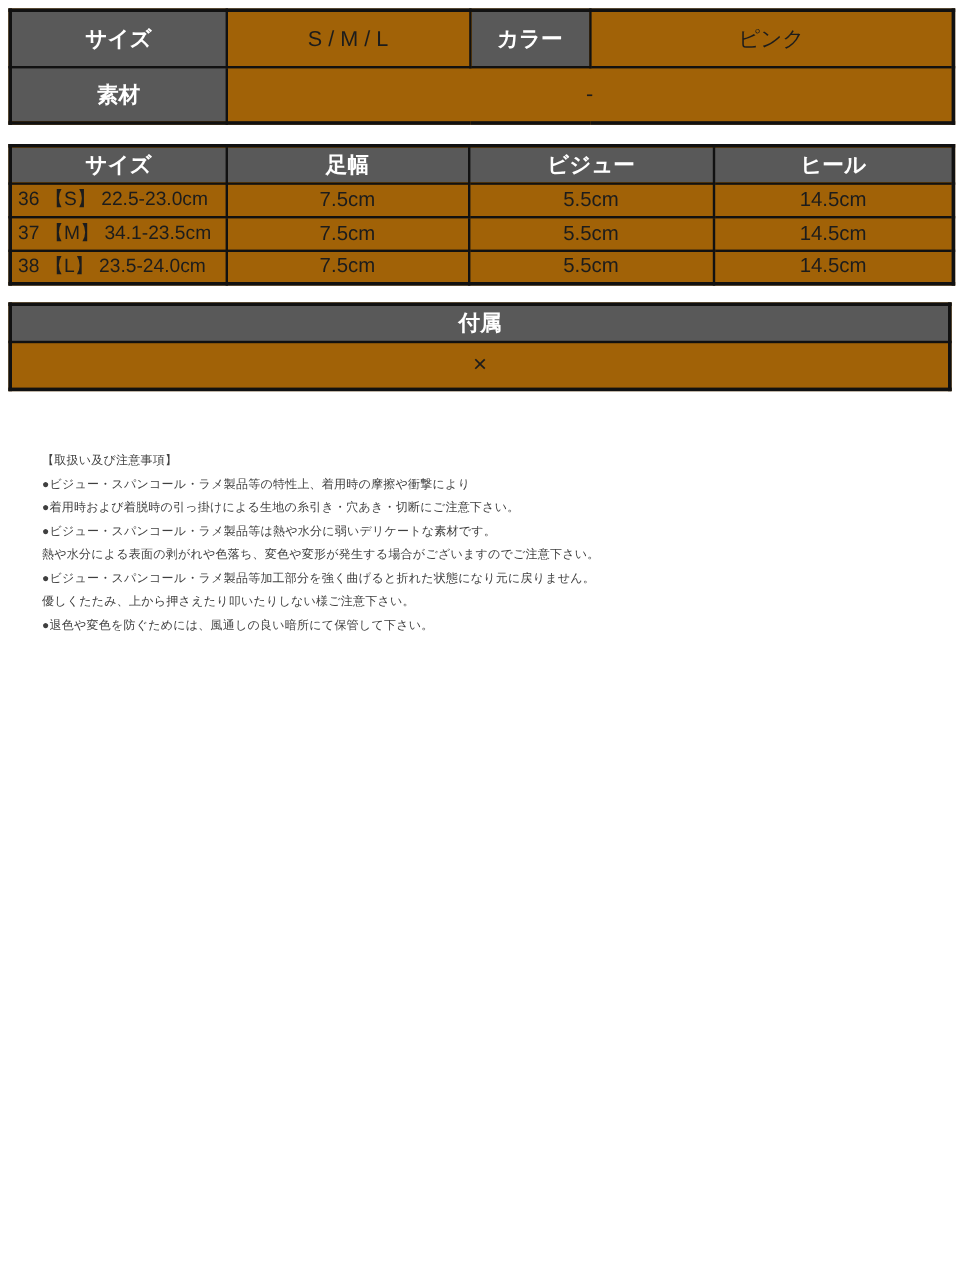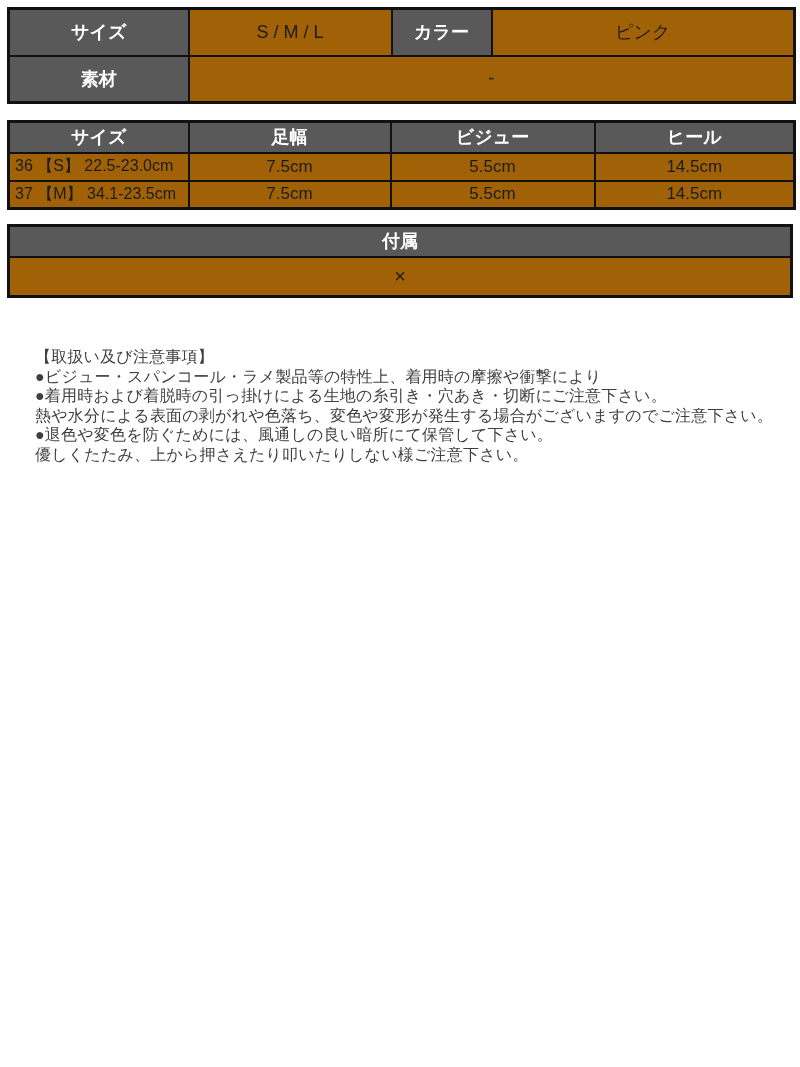--- a/index.html
+++ b/index.html
@@ -52,21 +52,21 @@
   
   .acc-table th { height: 31px; }
   .acc-table td { height: 40px; font-size: 20px; }
 
   
   .notes {
     margin-top: 49px;
     padding-left: 28px;
     padding-right: 20px;
     color: #3f3f3f;
-    font-size: 16px;
+    font-size: 10px;
     line-height: 19.5px;
     white-space: nowrap;
   }
   .notes div { letter-spacing: 0.2px; }
 </style>
 </head>
 <body>
 
 <div class="page">
 
@@ -112,38 +112,46 @@
         <td>7.5cm</td>
         <td>5.5cm</td>
         <td>14.5cm</td>
       </tr>
       <tr>
         <td class="size-cell">37 【M】 34.1-23.5cm</td>
         <td>7.5cm</td>
         <td>5.5cm</td>
         <td>14.5cm</td>
       </tr>
+      <tr>
+        <td class="size-cell">38 【L】 23.5-24.0cm</td>
+        <td>7.5cm</td>
+        <td>5.5cm</td>
+        <td>14.5cm</td>
+      </tr>
     </tbody>
   </table>
 
   <div class="gap2"></div>
 
   <table class="acc-table">
     <tbody>
       <tr>
         <th class="hd">付属</th>
       </tr>
       <tr>
         <td>×</td>
       </tr>
     </tbody>
   </table>
 
   <div class="notes">
     <div>【取扱い及び注意事項】</div>
     <div>●ビジュー・スパンコール・ラメ製品等の特性上、着用時の摩擦や衝撃により</div>
     <div>●着用時および着脱時の引っ掛けによる生地の糸引き・穴あき・切断にご注意下さい。</div>
+    <div>●ビジュー・スパンコール・ラメ製品等は熱や水分に弱いデリケートな素材です。</div>
     <div>熱や水分による表面の剥がれや色落ち、変色や変形が発生する場合がございますのでご注意下さい。</div>
+    <div>●ビジュー・スパンコール・ラメ製品等加工部分を強く曲げると折れた状態になり元に戻りません。</div>
+    <div>優しくたたみ、上から押さえたり叩いたりしない様ご注意下さい。</div>
     <div>●退色や変色を防ぐためには、風通しの良い暗所にて保管して下さい。</div>
-    <div>優しくたたみ、上から押さえたり叩いたりしない様ご注意下さい。</div>
   </div>
 
 </div>
 
 </body></html>

